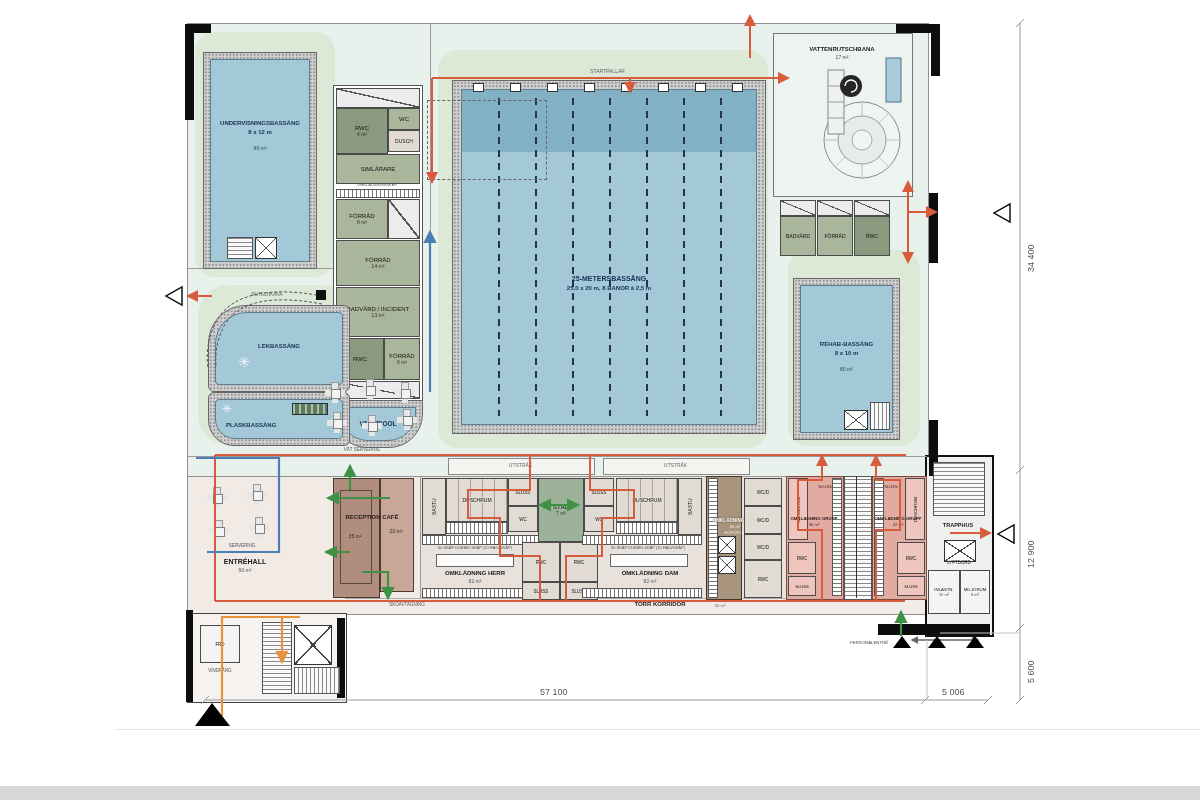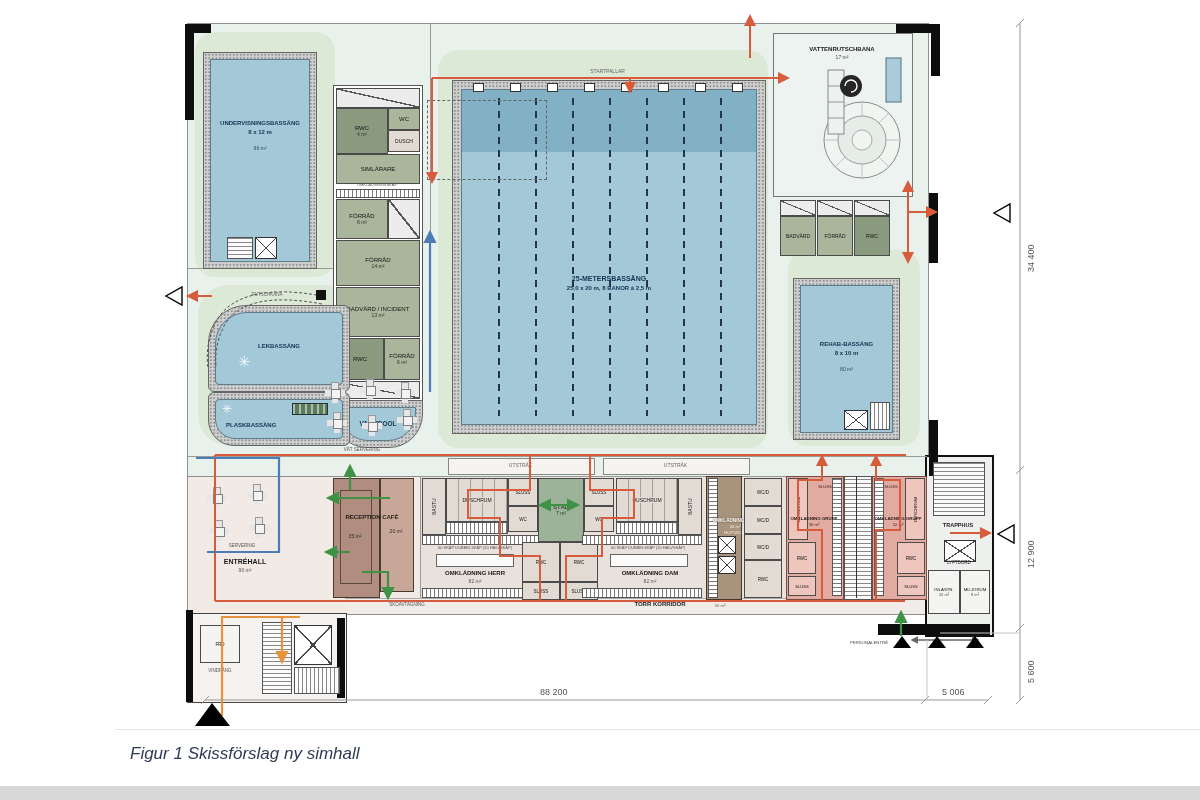--- a/index.html
+++ b/index.html
@@ -476,19 +476,18 @@
         <path d="M921,704 L929,696"></path>
         <path d="M984,704 L992,696"></path>
       <path d="M940,633 L1020,633" stroke="#c4c4c4"></path>
       <path d="M927,700 L927,640" stroke="#c4c4c4"></path>
     </g>
   </svg>
 
   <div class="dim dimv" style="left:1026px;top:272px;">34 400</div>
   <div class="dim dimv" style="left:1026px;top:568px;">12 900</div>
   <div class="dim dimv" style="left:1026px;top:683px;">5 600</div>
-  <div class="dim" style="left:540px;top:687px;">88 200</div>
+  <div class="dim" style="left:540px;top:687px;">57 100</div>
   <div class="dim" style="left:942px;top:687px;">5 006</div>
 
   <div class="abs" style="left:115px;top:729px;width:1085px;height:1px;background:#e3e3e3;"></div>
-  <div id="caption">Figur 1 Skissförslag ny simhall</div>
   <div class="abs" style="left:0;top:786px;width:1200px;height:14px;background:#d8d8d8;"></div>
 </div>
 
 </body></html>

